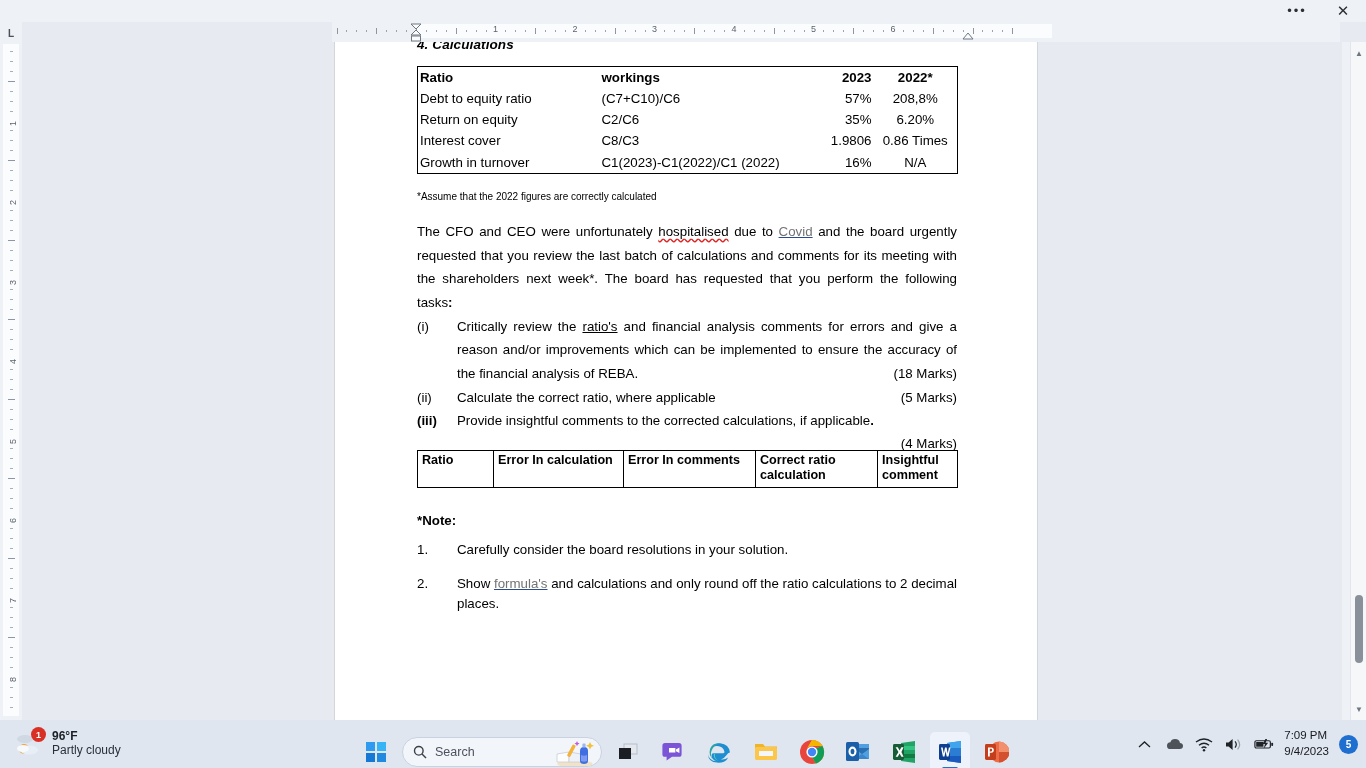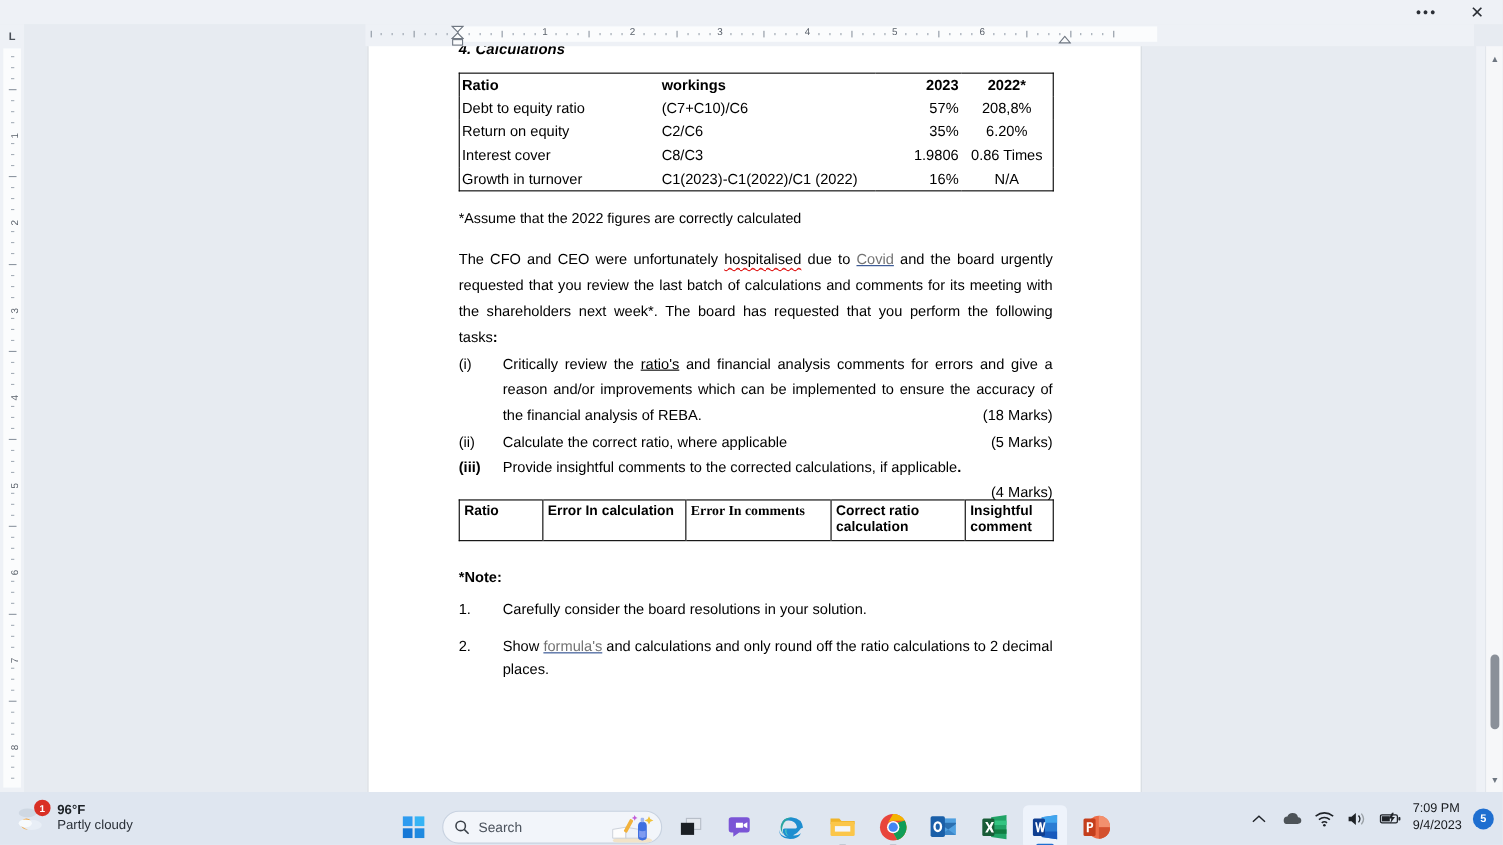--- a/index.html
+++ b/index.html
@@ -118,21 +118,21 @@
   table.ratio tr.hdr td { font-weight: 700; }
   td.c-ratio  { width: 182px; padding-left: 2px; }
   td.c-work   { width: 196px; }
   td.c-2023   { width: 78px;  text-align: right; padding-right: 4px;}
   td.c-2022   { width: 84px;  text-align: center; }
 
   p.body {
     margin: 16px 0 0 0; line-height: 1.78; text-align: justify;
     font-size: 13.3px;
   }
-  p.plain { margin: 16px 0 0 0; font-size: 13px; line-height: 1.4; }
+  p.plain { margin: 16px 0 0 0; font-size: 10px; line-height: 1.4; }
   p.bold  { font-weight: 700; }
 
   .sp-err {
     text-decoration: underline wavy #e02020;
     text-decoration-skip-ink: none;
     text-underline-offset: 2px;
   }
   .link-u { text-decoration: underline; text-decoration-color:#2a4b8d; color:#737373; }
   .plain-u { text-decoration: underline; }
   .task {
@@ -154,21 +154,21 @@
   table.fmt {
     width: 540px; border-collapse: collapse; table-layout: fixed;
     border: 1.6px solid #000; font-size: 12.6px; font-weight: 700;
   }
   table.fmt td {
     border-left: 1.4px solid #000; border-right: 1.4px solid #000;
     vertical-align: top; padding: 2px 3px 4px 4px; line-height: 1.18;
   }
   table.fmt td:first-child { border-left: none; }
   table.fmt td:last-child  { border-right: none; }
-  .f1 { width: 76px; } .f2 { width: 130px; } .f3 { width: 132px; font-family: Liberation Serif, serif; }
+  .f1 { width: 76px; } .f2 { width: 130px; } .f3 { width: 132px; }
   .f4 { width: 122px; } .f5 { width: 80px; }
 
   p.note { font-weight: 700; margin: 26px 0 0 0; font-size: 13.3px; }
   .nrow { display: flex; font-size: 13.3px; margin-top: 13px; line-height: 1.55;}
   .nrow .lbl { width: 40px; flex: 0 0 40px; }
   .nrow .txt { flex: 1 1 auto; text-align: justify; }
 
   
   #vscroll {
     position: absolute; right: 0; top: 42px; width: 16px; height: 678px;

